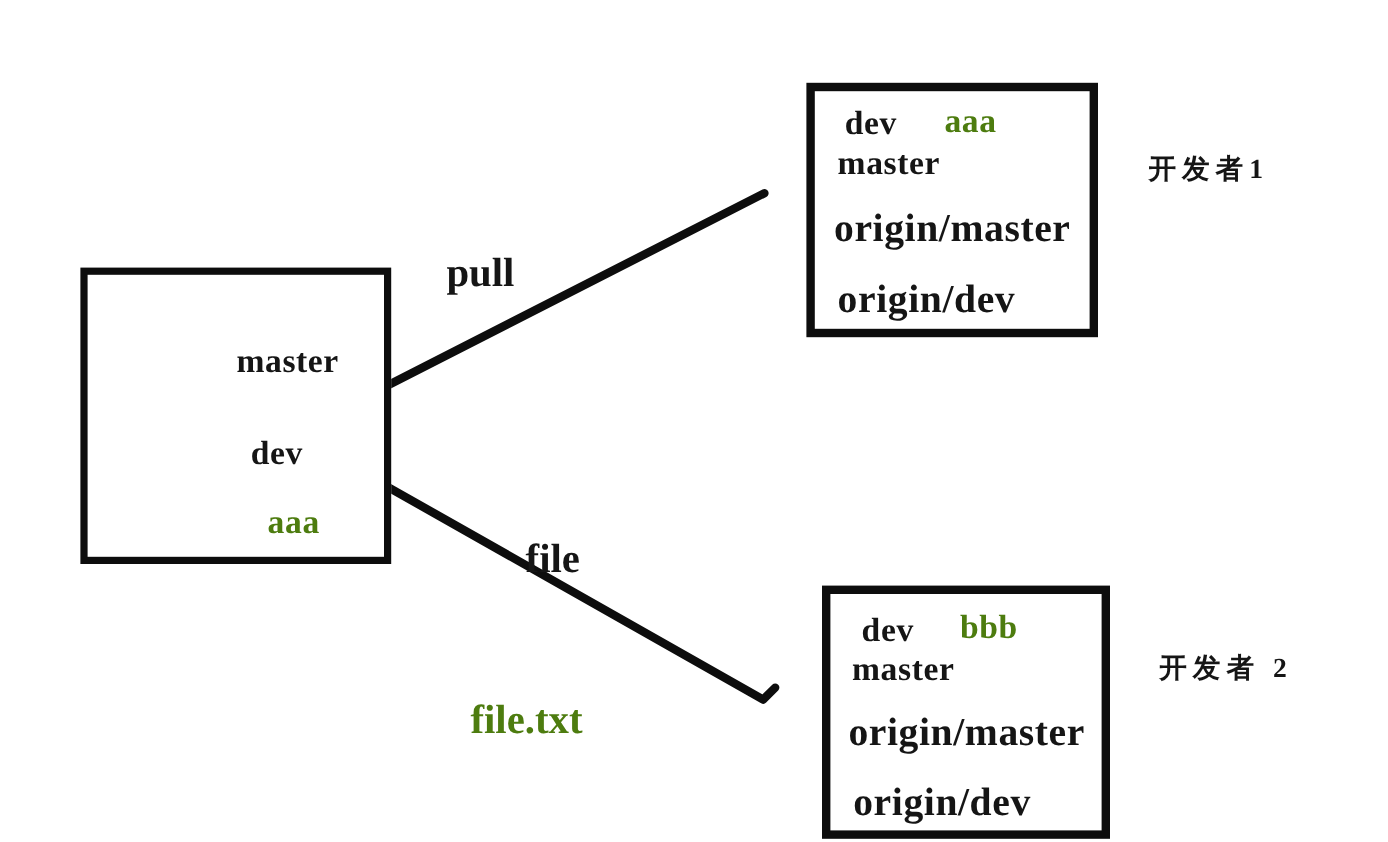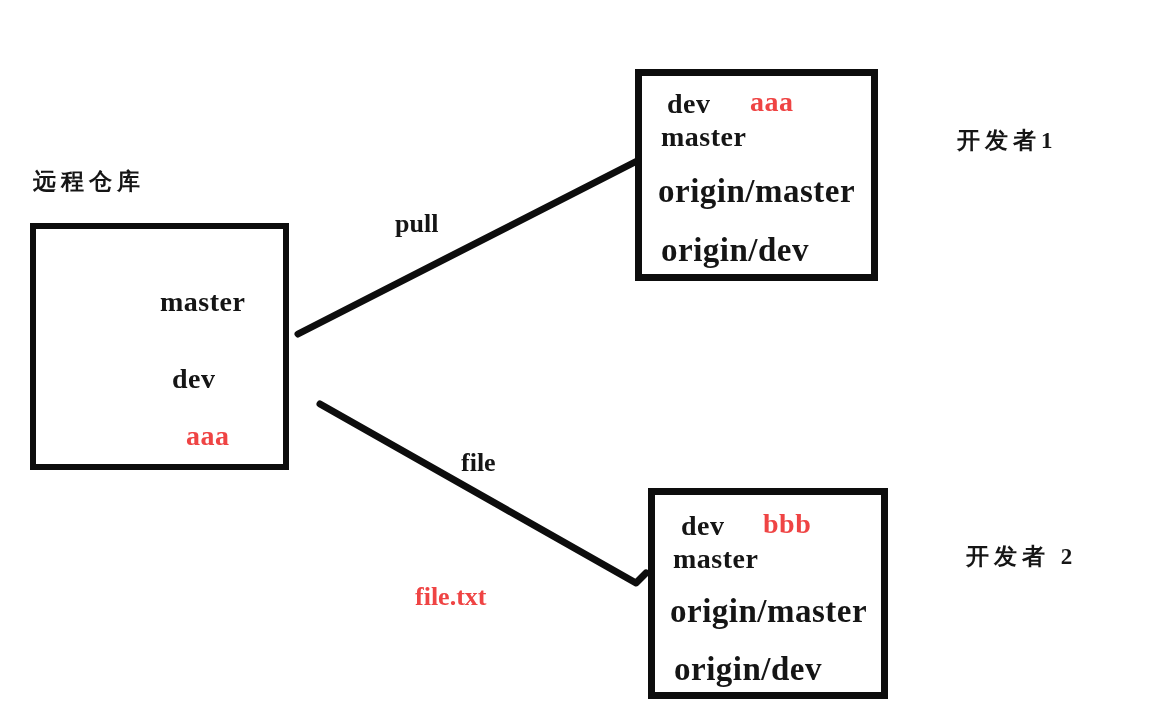--- a/index.html
+++ b/index.html
@@ -12,49 +12,49 @@
     overflow:hidden;
   }
   .abs{position:absolute;line-height:1.05;white-space:nowrap;}
   svg.underlay{position:absolute;left:0;top:0;width:1157px;height:702px;}
 
   .repo-box{
     position:absolute;
     border:6px solid #0d0d0d;
     background:#ffffff;
     box-sizing:border-box;
+    margin-left:37px;
   }
   .box-thick{border-width:7px;}
   #remote-box{left:30px;top:223px;width:259px;height:247px;}
   #dev1-box{left:635px;top:69px;width:243px;height:212px;}
   #dev2-box{left:648px;top:488px;width:240px;height:211px;}
 
   .branch{font-size:28px;font-weight:600;letter-spacing:0.5px;}
   .ref{font-size:33px;font-weight:600;letter-spacing:0.5px;}
-  .red{color:#ef4444;}
+  .red{color:#4d7c0f;}
   .cn{font-size:23px;font-weight:700;letter-spacing:5px;}
-  .edge-label{font-size:26px;font-weight:600;margin-left:23px;}
+  .edge-label{font-size:34px;font-weight:600;}
 </style>
 </head>
 <body>
 
 <div id="stage">
 
   <svg class="underlay">
 
     <path d="M298 334 L637 161" stroke="#0d0d0d" stroke-width="7" fill="none" stroke-linecap="round"></path>
 
     <path d="M320 404 L636 583 L646 573" stroke="#0d0d0d" stroke-width="7" fill="none" stroke-linecap="round" stroke-linejoin="round"></path>
 
     <path d="M762 118 L765 124 L764 131 L768 139 L772 147 L777 155 L782 158 L787 152 L794 145 L801 139 L810 133 L817 128 L824 121 L833 113 L842 109 L852 103" stroke="#0d0d0d" stroke-width="4" fill="none" stroke-linecap="round" stroke-linejoin="round"></path>
 
     <path d="M771 540 L774 546 L773 553 L777 561 L781 568 L786 573 L791 567 L798 560 L806 553 L815 546 L824 538 L833 531 L843 525" stroke="#0d0d0d" stroke-width="4" fill="none" stroke-linecap="round" stroke-linejoin="round"></path>
   </svg>
 
-  <div class="abs cn" style="left:33px;top:170px;">远程仓库</div>
 
   <div class="repo-box" id="remote-box">
     <div class="abs branch" style="left:124px;top:58px;">master</div>
     <div class="abs branch" style="left:136px;top:135px;">dev</div>
     <div class="abs branch red" style="left:150px;top:192px;">aaa</div>
   </div>
 
   <div class="repo-box box-thick" id="dev1-box">
     <div class="abs branch" style="left:25px;top:13px;">dev</div>
     <div class="abs branch red" style="left:108px;top:11px;">aaa</div>

